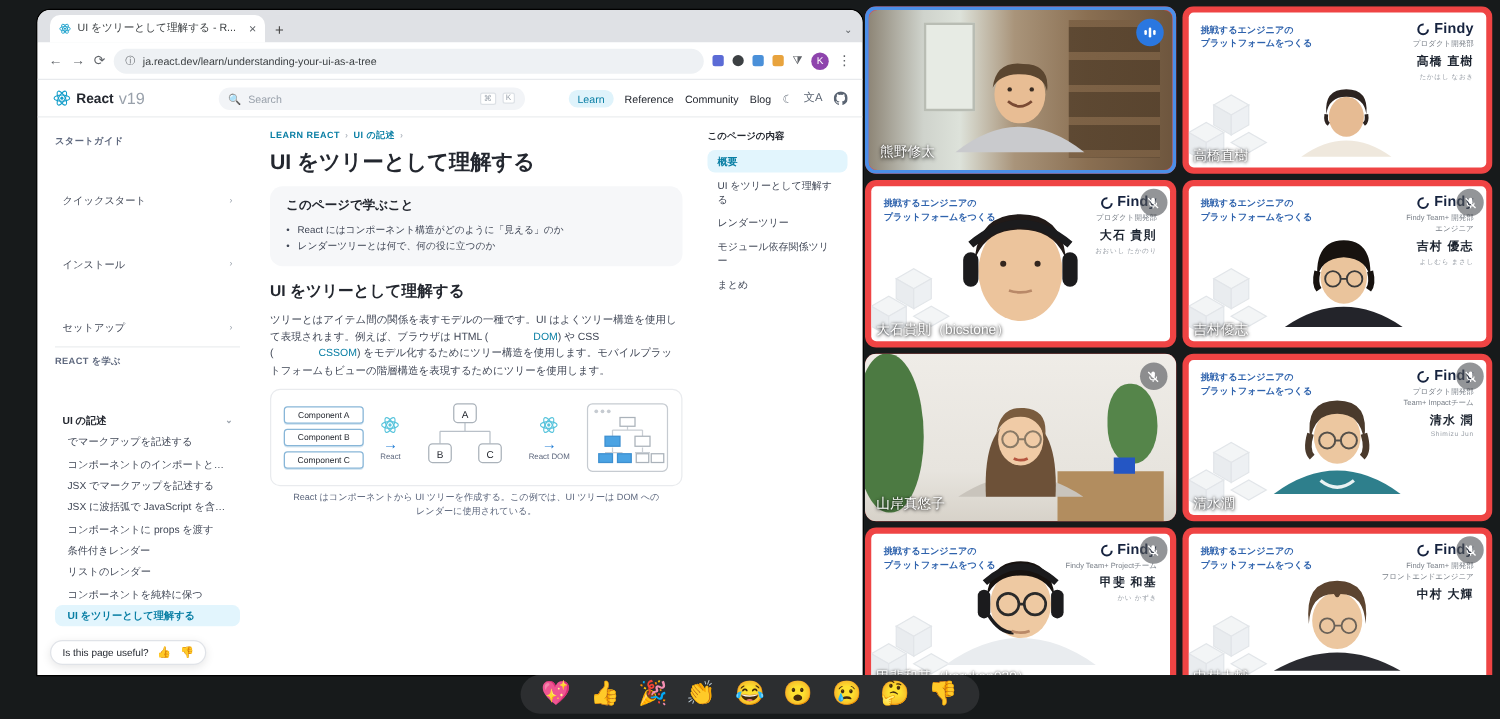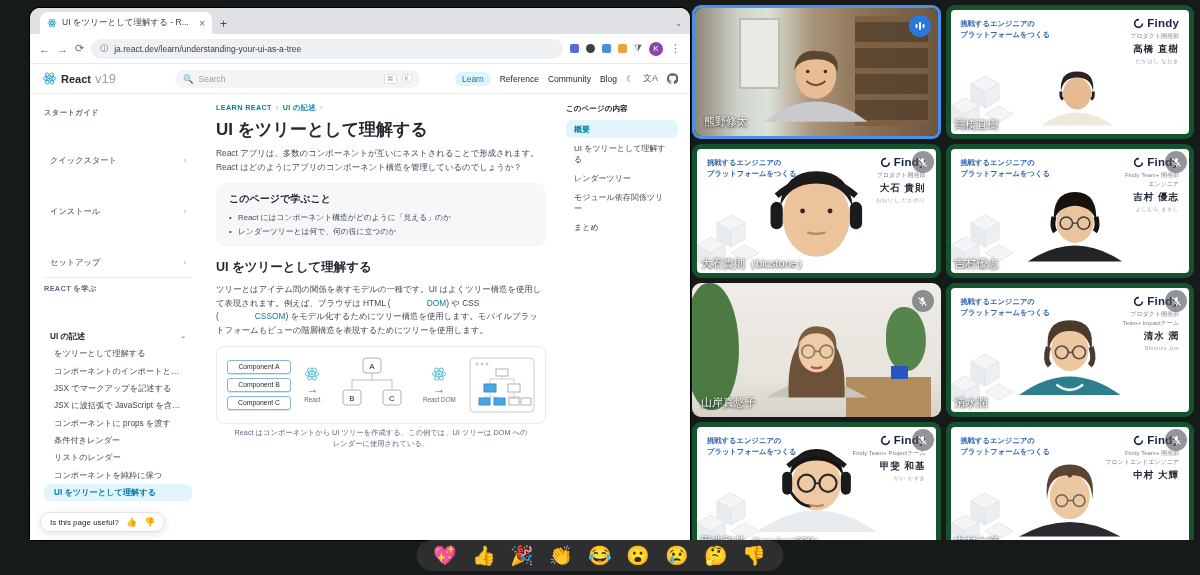--- a/index.html
+++ b/index.html
@@ -67,21 +67,21 @@
   .toc { width:126px; flex-shrink:0; padding:10px 12px 0 2px; font-size:8px; color:#404756; }
   .toc-title { font-size:7.6px; font-weight:bold; color:#23272f; margin-bottom:6px; }
   .toc-item { padding:3.5px 8px; border-radius:6px; margin-bottom:1px; }
   .toc-active { background:#e2f5fd; color:#087ea4; font-weight:bold; }
 
   .feedback { position:absolute; left:10px; bottom:8px; background:#fff; border:1px solid #e0e3e8; border-radius:999px; padding:4px 9px; font-size:8px; color:#23272f; display:flex; align-items:center; gap:7px; box-shadow:0 2px 8px rgba(0,0,0,.1);margin-top:28px; }
   .fb-ico { color:#5a6472; font-size:9px; }
 
   
   .grid { position:absolute; left:692px; top:5px; width:502px; height:535px; display:grid; grid-template-columns:1fr 1fr; grid-template-rows:repeat(4,134px); gap:5px; overflow:hidden; }
-  .tile { position:relative; border-radius:9px; overflow:hidden; background:#14532d; }
+  .tile { position:relative; border-radius:9px; overflow:hidden; background:#ef4444; }
   .tile.speaking { box-shadow:inset 0 0 0 3px #4b8fe8; }
   .tile.speaking .vid { inset:3px; border-radius:7px; }
   .vid { position:absolute; inset:0; overflow:hidden; }
   .nametag { position:absolute; left:9px; bottom:7px; color:#fff; font-size:11px; font-weight:500; text-shadow:0 1px 3px rgba(0,0,0,.85), 0 0 2px rgba(0,0,0,.6); z-index:5; }
   .stat { position:absolute; top:7px; right:7px; width:22px; height:22px; border-radius:50%; display:flex; align-items:center; justify-content:center; z-index:6; }
   .stat.muted { background:rgba(80,84,88,.62); }
   .stat.audio { background:#2a77e0; }
 
   
   .findy { position:absolute; inset:5px; background:#fff; border-radius:4px; overflow:hidden; }
@@ -193,21 +193,21 @@
           <div class="sb-item">
               <span>セットアップ</span>
               <span class="chev">›</span>
             </div>
           <div class="sb-div"></div>
           <div class="sb-sec">REACT を学ぶ</div>
           <div class="sb-item" style="font-weight:bold;color:#23272f">
               <span>UI の記述</span>
               <span class="chev">⌄</span>
             </div>
-          <div class="sb-child">をツリーとして理解する</div>
+          <div class="sb-child">でマークアップを記述する</div>
           <div class="sb-child">コンポーネントのインポートとエクスポート</div>
           <div class="sb-child">JSX でマークアップを記述する</div>
           <div class="sb-child">JSX に波括弧で JavaScript を含める</div>
           <div class="sb-child">コンポーネントに props を渡す</div>
           <div class="sb-child">条件付きレンダー</div>
           <div class="sb-child">リストのレンダー</div>
           <div class="sb-child">コンポーネントを純粋に保つ</div>
           <div class="sb-child sb-active">UI をツリーとして理解する</div>
           <div class="sb-item">
               <span>インタラクティビティの追加</span>
@@ -224,21 +224,20 @@
         </div>
 
         <div class="main">
           <div class="crumbs">
             <span>LEARN REACT</span>
             <span class="sep">›</span>
             <span>UI の記述</span>
             <span class="sep">›</span>
           </div>
           <div class="h1">UI をツリーとして理解する</div>
-          <div class="para">React アプリは、多数のコンポーネントが互いにネストされることで形成されます。React はどのようにアプリのコンポーネント構造を管理しているのでしょうか？</div>
 
           <div class="learnbox">
             <div class="learnbox-title">このページで学ぶこと</div>
             <ul>
               <li>React にはコンポーネント構造がどのように「見える」のか</li>
               <li>レンダーツリーとは何で、何の役に立つのか</li>
             </ul>
           </div>
 
           <div class="h2">UI をツリーとして理解する</div>

